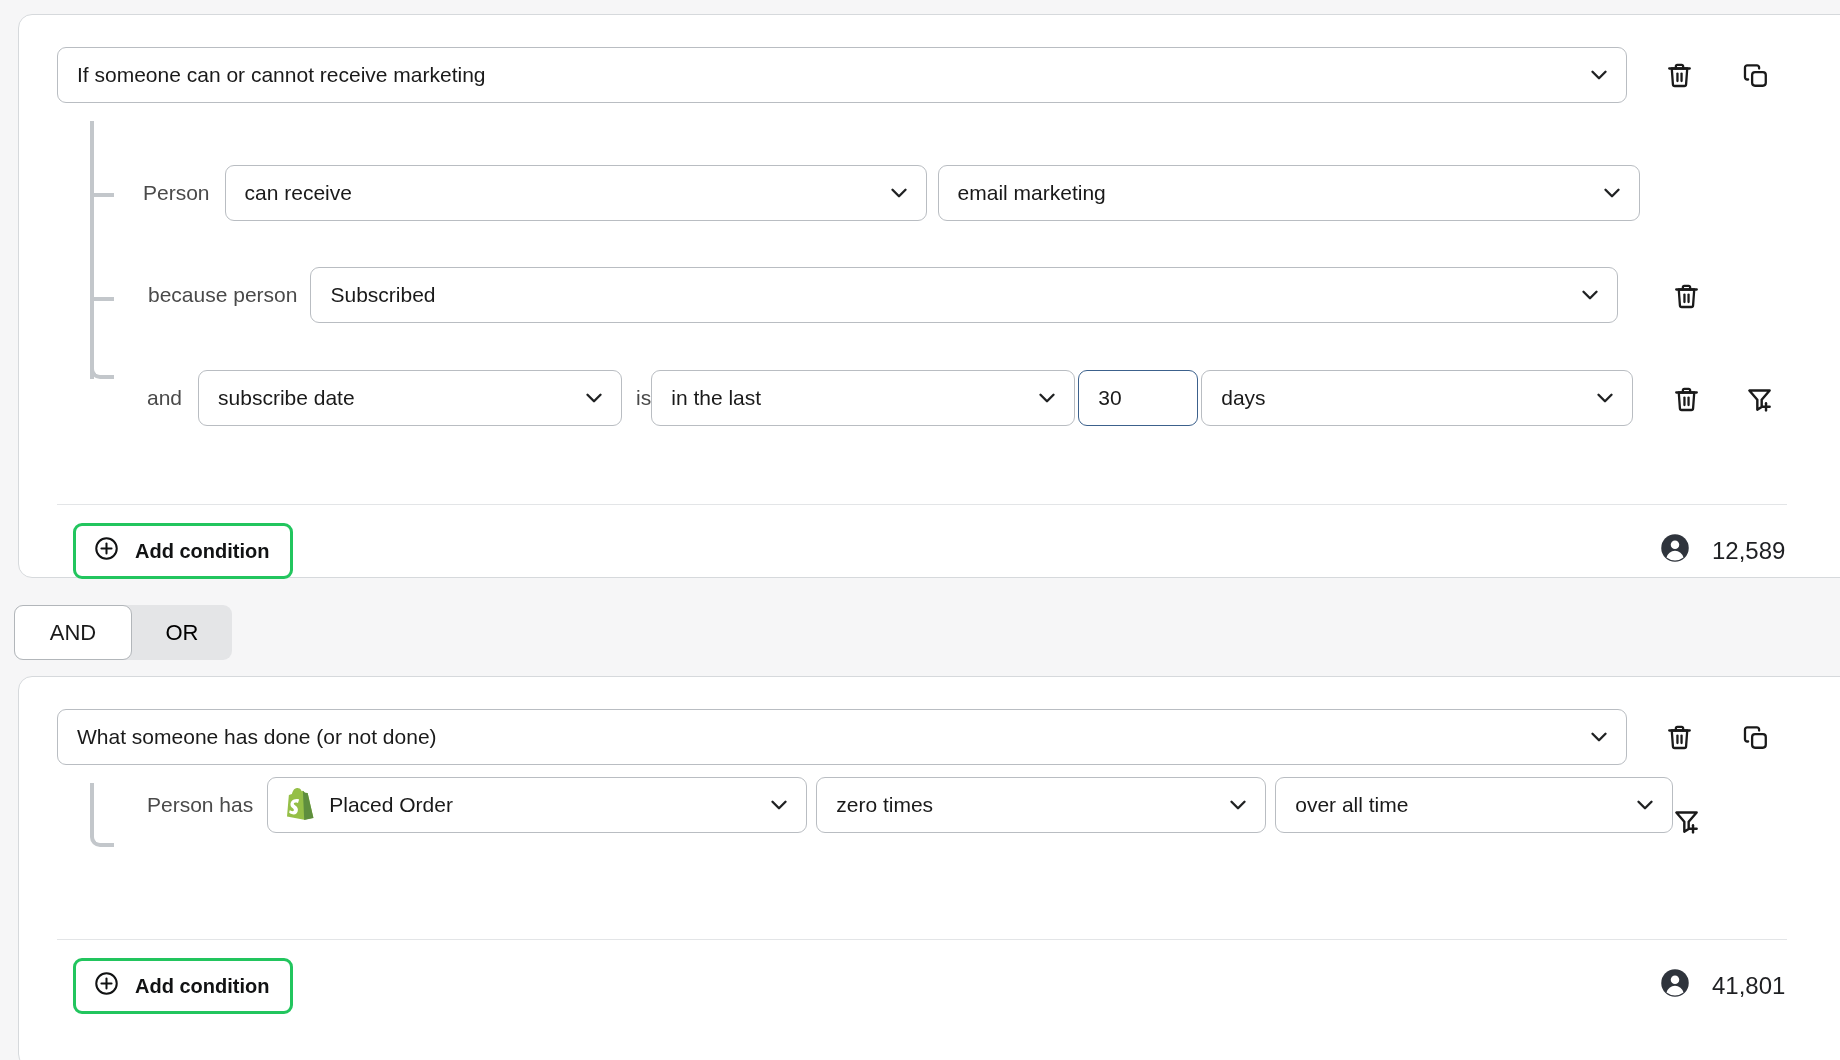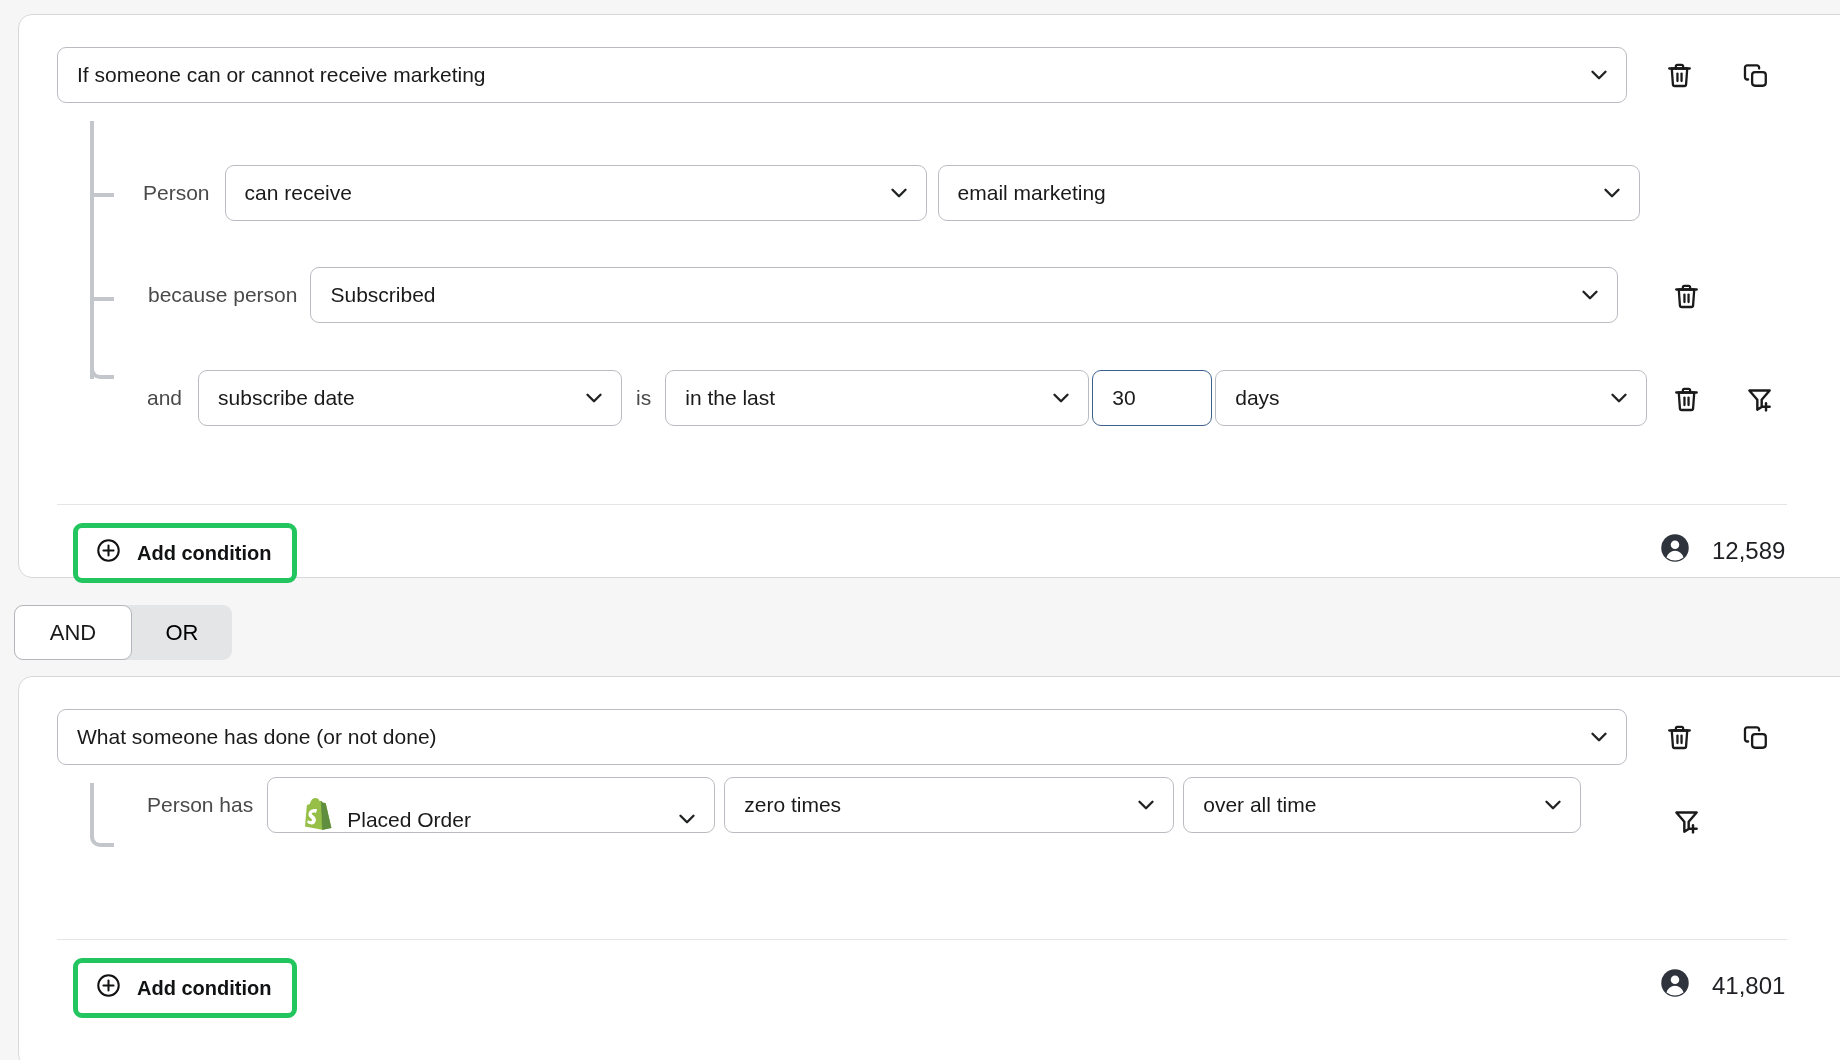--- a/index.html
+++ b/index.html
@@ -144,21 +144,21 @@
     width: 1730px;
   }
   .add-btn {
     position: absolute;
     display: inline-flex;
     align-items: center;
     gap: 15px;
     height: 50px;
     padding: 0 21px 0 17px;
     background: #ffffff;
-    border: 5px solid #22c55e;
+    border: 3px solid #22c55e;
     border-radius: 9px;
     font-size: 20px;
     font-weight: bold;
     color: #111213;
     cursor: pointer;
     white-space: nowrap;
   }
   .count {
     position: absolute;
     display: flex;
@@ -300,21 +300,21 @@
         <span class="lbl">and</span>
         <div class="select" style="width:424px; margin-left:16px;">
           <span>subscribe date</span>
           <span class="caret">
             <svg width="26" height="26" viewBox="0 0 24 24" fill="none" stroke="#202223" stroke-width="2.2" stroke-linecap="round" stroke-linejoin="round">
                 <polyline points="6 9 12 15 18 9"></polyline>
               </svg>
           </span>
         </div>
         <span class="lbl" style="margin-left:14px;">is</span>
-        <div class="select" style="width:424px; margin-left:14px;">
+        <div class="select" style="width:424px; ">
           <span>in the last</span>
           <span class="caret">
             <svg width="26" height="26" viewBox="0 0 24 24" fill="none" stroke="#202223" stroke-width="2.2" stroke-linecap="round" stroke-linejoin="round">
                 <polyline points="6 9 12 15 18 9"></polyline>
               </svg>
           </span>
         </div>
         <div class="select focused" style="width:120px; margin-left:3px;">
           <span>30</span>
         </div>
@@ -407,21 +407,21 @@
         </div>
       </div>
 
       <div class="tree" style="left:71px; top:106px; width:28px; height:70px;">
         <div class="elbow" style="top:42px;"></div>
         <div class="vline" style="height:44px;"></div>
       </div>
 
       <div class="cond-row" style="left:128px; top:100px;">
         <span class="lbl">Person has</span>
-        <div class="select" style="width:448px; margin-left:14px; padding-left:35px;align-items:flex-end;">
+        <div class="select" style="width:540px; margin-left:14px; padding-left:17px;">
           <span class="shopify-logo">
             <svg width="30" height="34" viewBox="0 0 30 34">
               <path d="M22.6 5.1c-.1-.1-.3-.2-.5-.2l-2.2-.2-1.7-1.7c-.2-.2-.5-.2-.7-.1l-.9.3c-.5-1.5-1.4-2.9-3-2.9h-.2C13 .1 12.5 0 12.1 0 8.9 0 7.4 4 6.9 6l-2.3.7c-.7.2-.7.3-.8 1L2 28.5l17.2 3.2 9.3-2S22.7 5.3 22.6 5.1z" fill="#95bf47"></path>
               <path d="M22.1 4.9l-2.2-.2-1.7-1.7c-.1-.1-.2-.1-.3-.1L19.2 32l9.3-2S22.7 5.3 22.6 5.1c-.1-.1-.3-.2-.5-.2z" fill="#5e8e3e"></path>
               <path d="M14.1 11.5l-1.1 3.4s-1-.5-2.3-.5c-1.8 0-1.9 1.1-1.9 1.4 0 1.6 4.1 2.2 4.1 5.9 0 2.9-1.8 4.8-4.3 4.8-3 0-4.5-1.9-4.5-1.9l.8-2.6s1.5 1.3 2.8 1.3c.8 0 1.2-.7 1.2-1.2 0-2-3.4-2.1-3.4-5.5 0-2.8 2-5.6 6.1-5.6 1.6 0 2.5.4 2.5.4z" fill="#fff"></path>
             </svg>
           </span>
           <span>Placed Order</span>
           <span class="caret">
             <svg width="26" height="26" viewBox="0 0 24 24" fill="none" stroke="#202223" stroke-width="2.2" stroke-linecap="round" stroke-linejoin="round">

